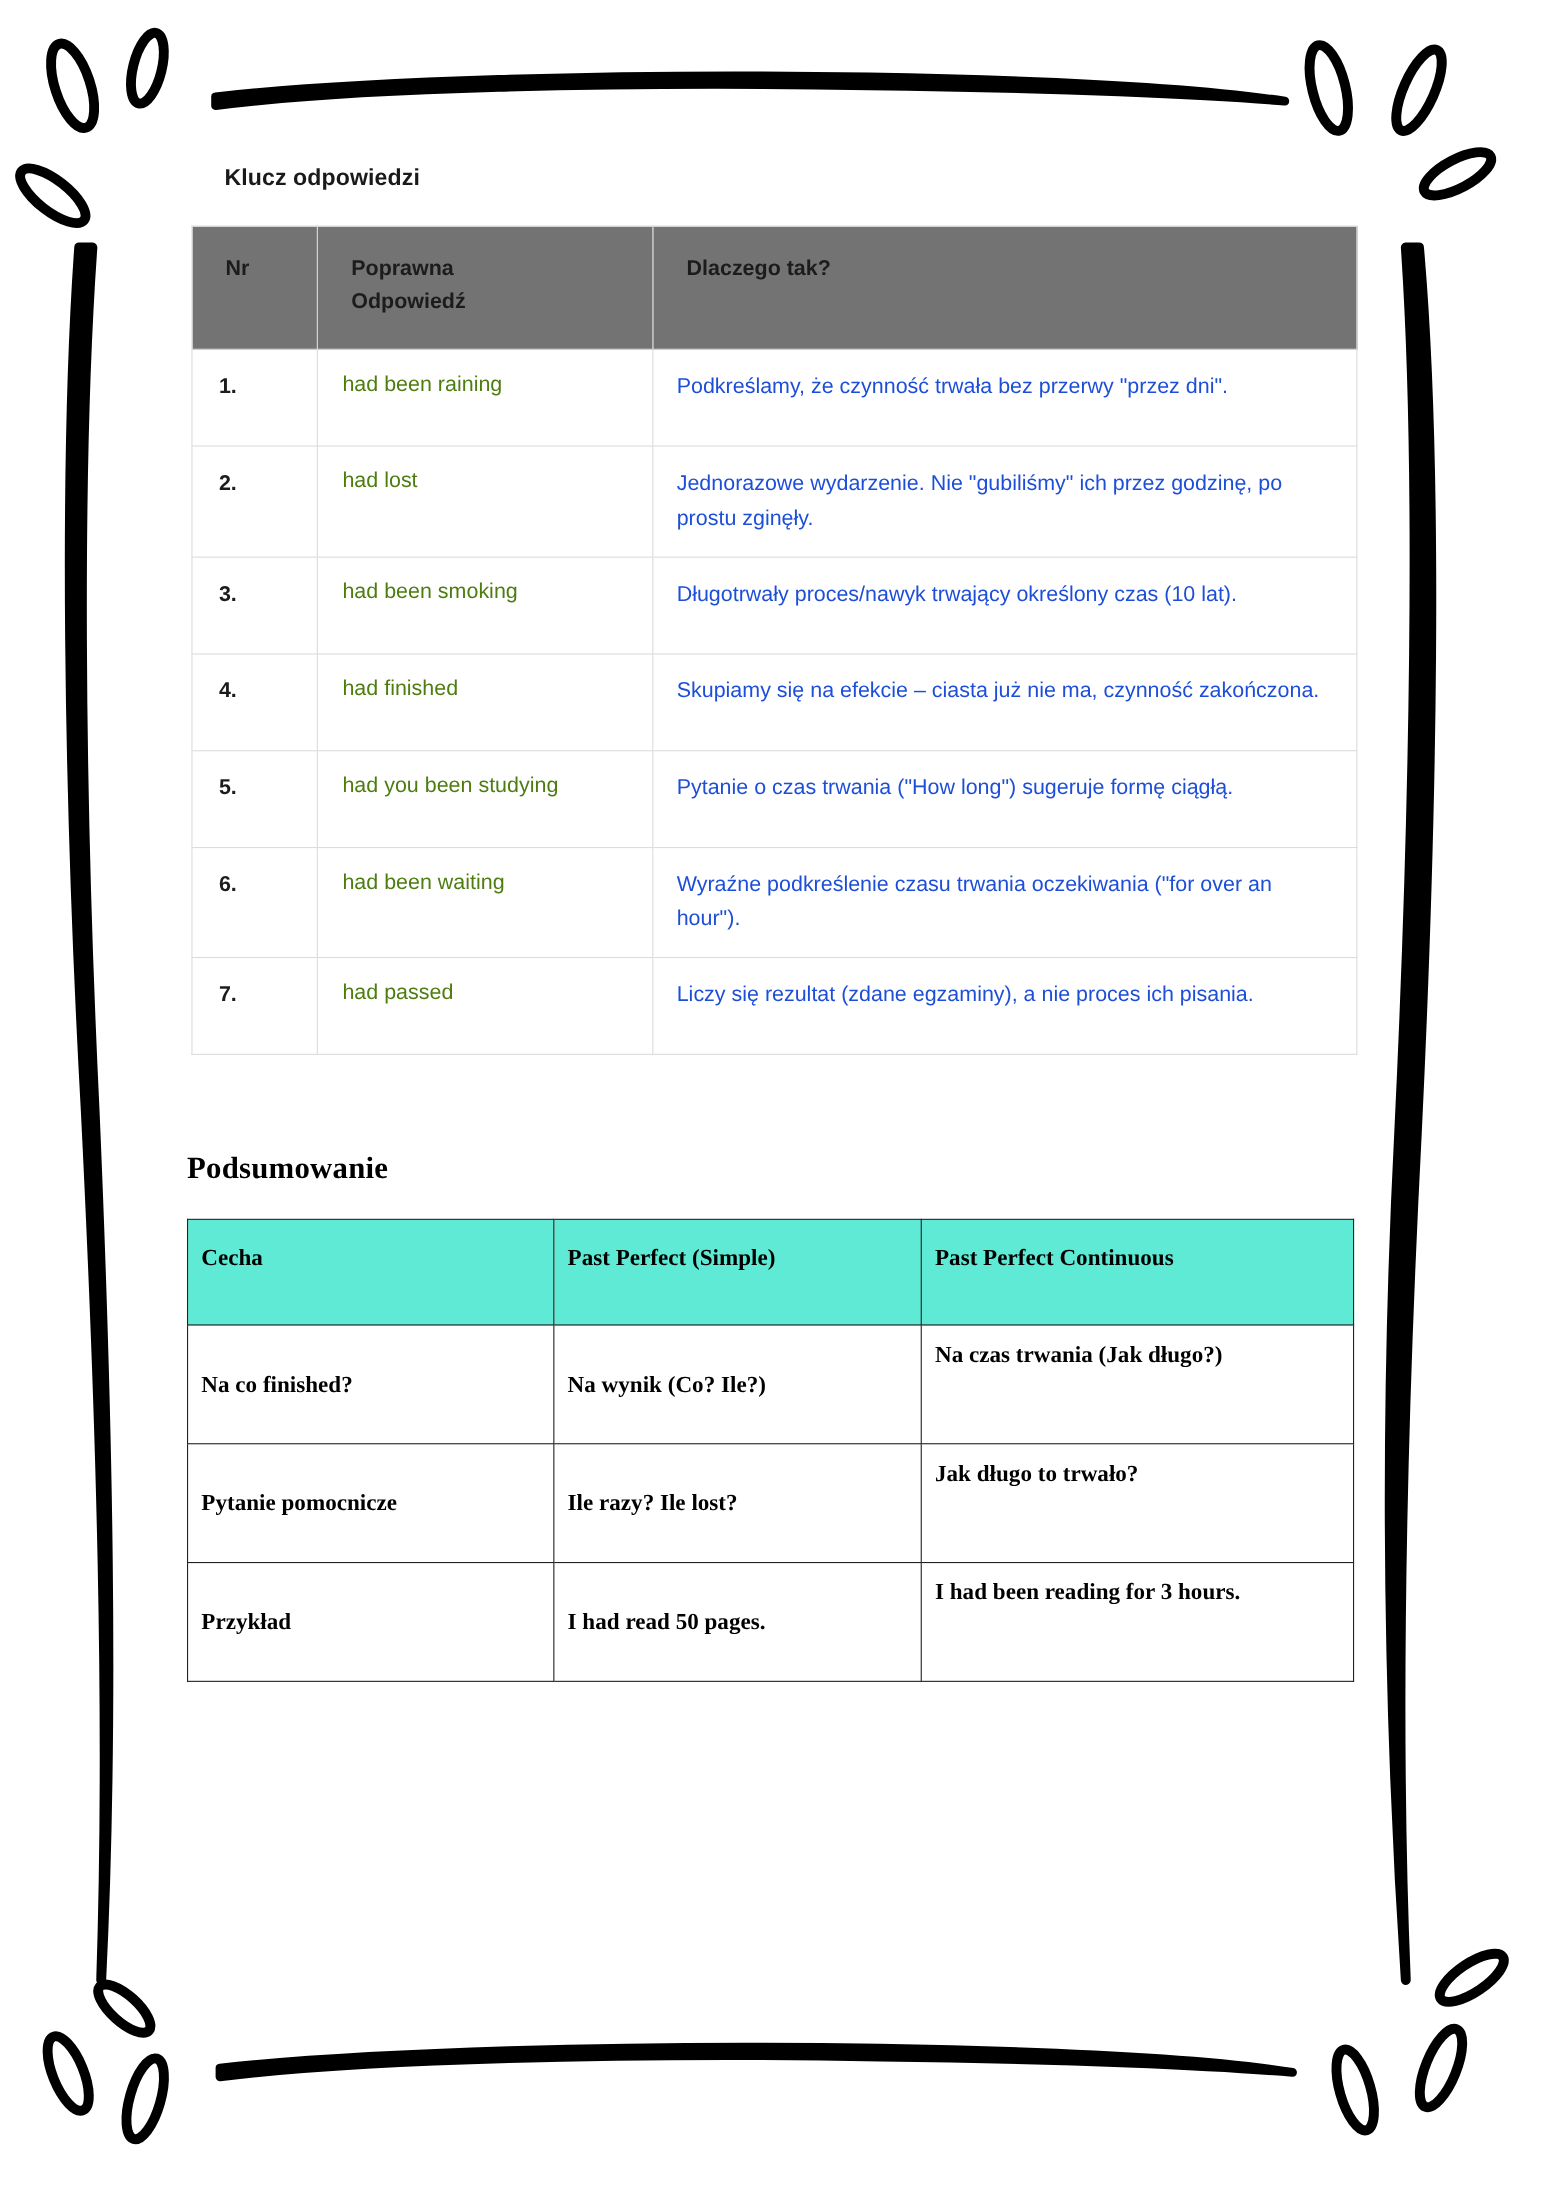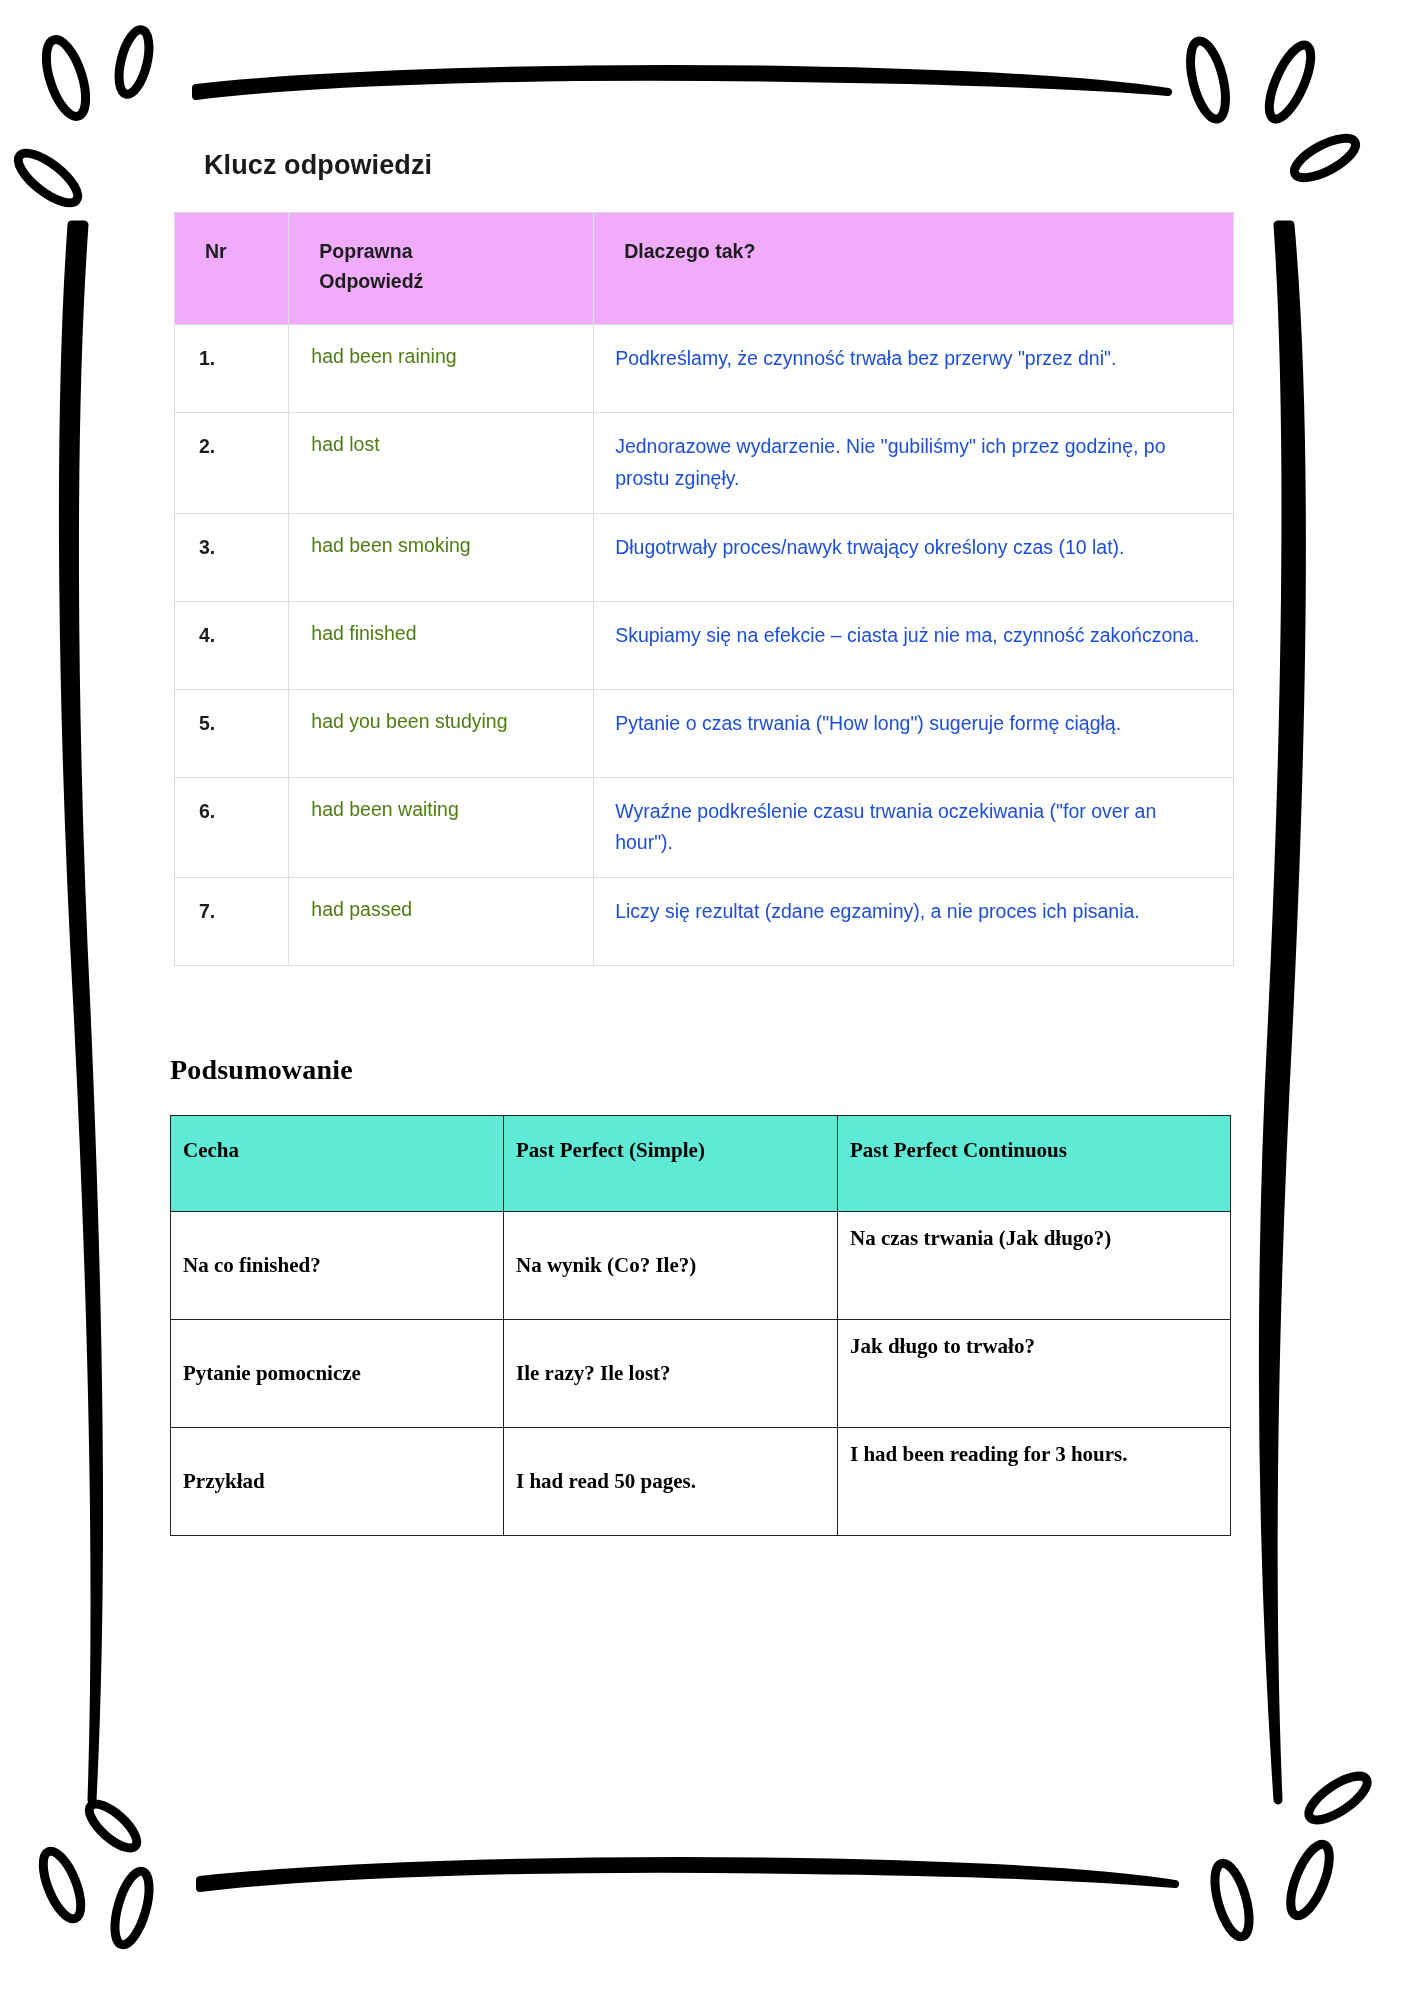--- a/index.html
+++ b/index.html
@@ -34,21 +34,21 @@
     height: 2000px;
     padding: 150px 170px 0 170px;
     z-index: 1;
   }
 
   
   .section-key {
     font-family: "Liberation Sans", sans-serif;
   }
   h2.key-title {
-    font-size: 27px;
+    font-size: 21px;
     font-weight: bold;
     color: #1a1a1a;
     margin: 0 0 31px 34px;
     letter-spacing: 0.1px;
   }
   table.key-table {
     border-collapse: collapse;
     width: 1060px;
     margin-left: 4px;
     table-layout: fixed;
@@ -56,21 +56,21 @@
   table.key-table th,
   table.key-table td {
     border: 1px solid #dcdcdc;
     padding: 18px 20px 18px 19px;
     vertical-align: top;
     font-size: 19.5px;
     line-height: 1.55;
     color: #333333;
   }
   table.key-table thead th {
-    background: #f0abfc;
+    background: #737373;
     font-weight: bold;
     color: #1c1c1c;
     text-align: left;
     height: 112px;
     vertical-align: top;
     padding-top: 23px;
     padding-left: 30px;
   }
   table.key-table col.c-nr    { width: 114px; }
   table.key-table col.c-ans   { width: 304px; }

